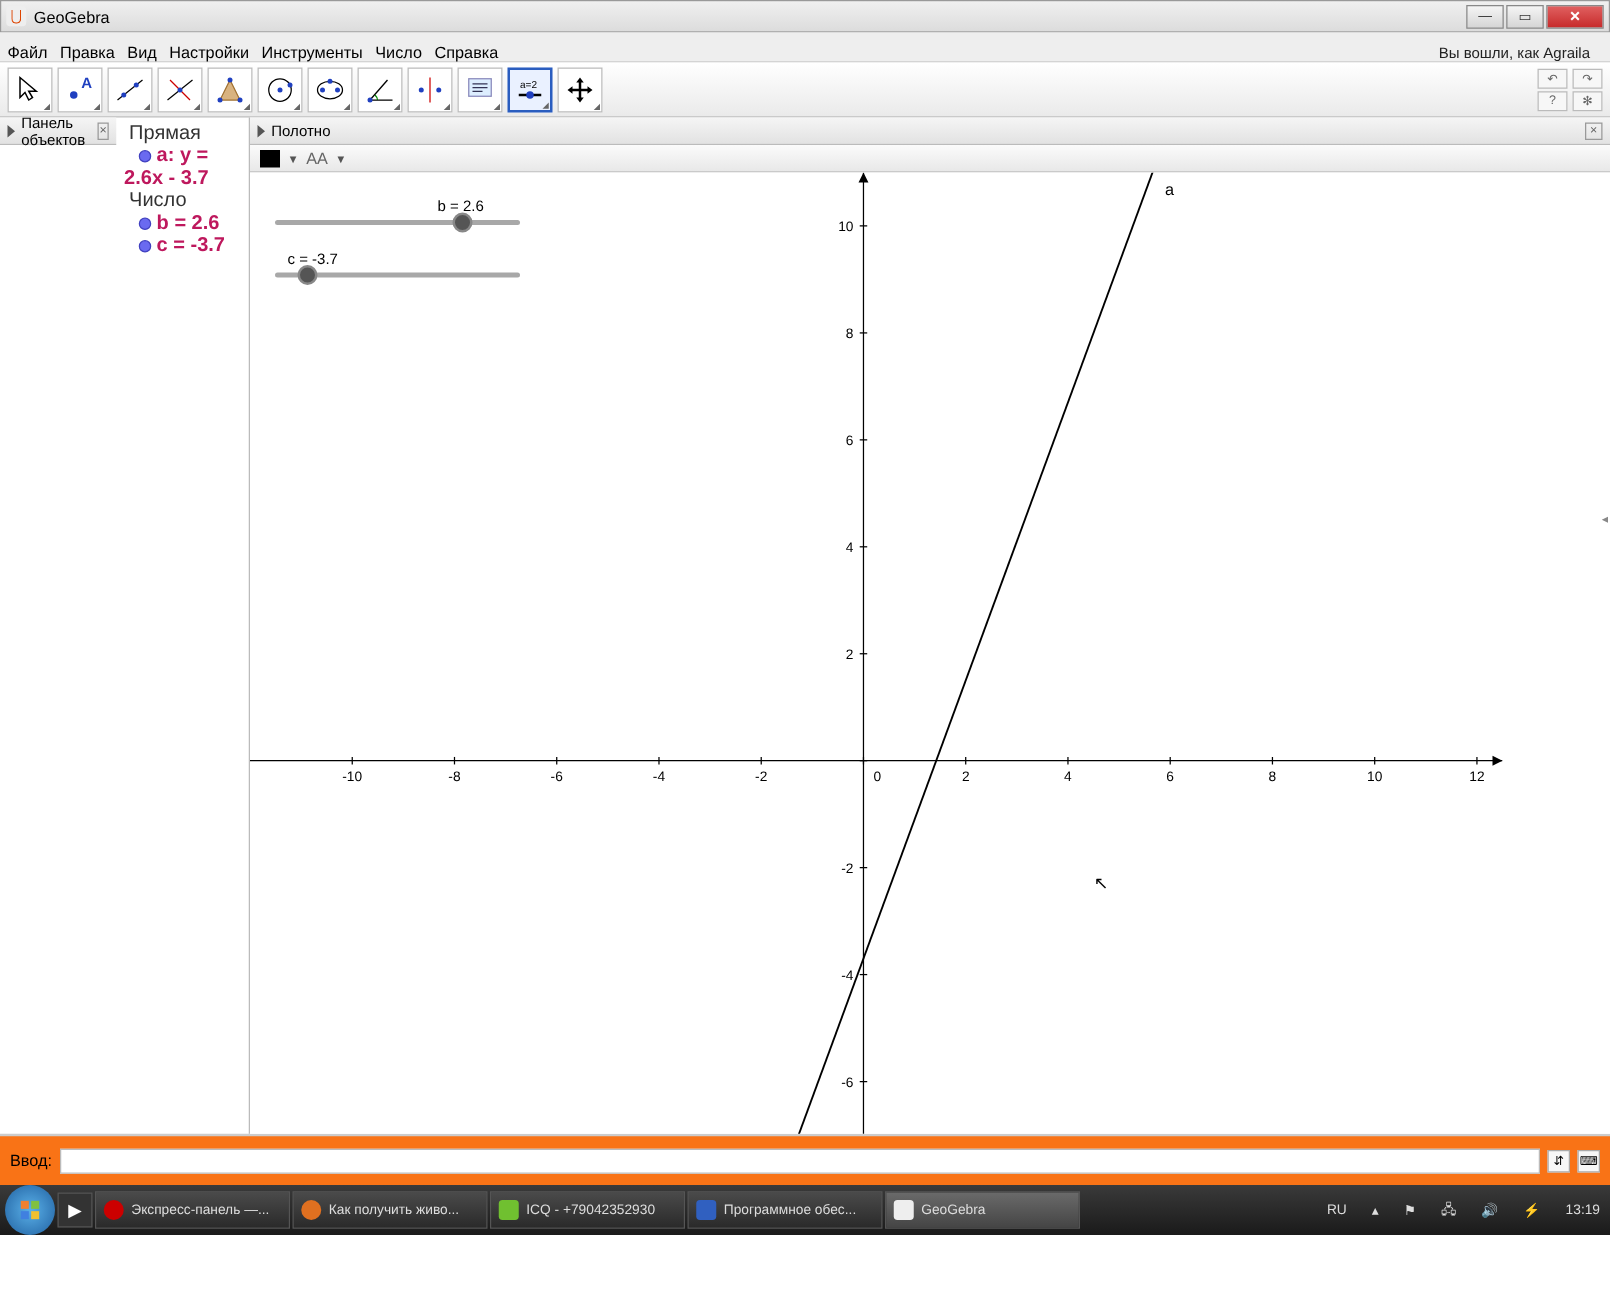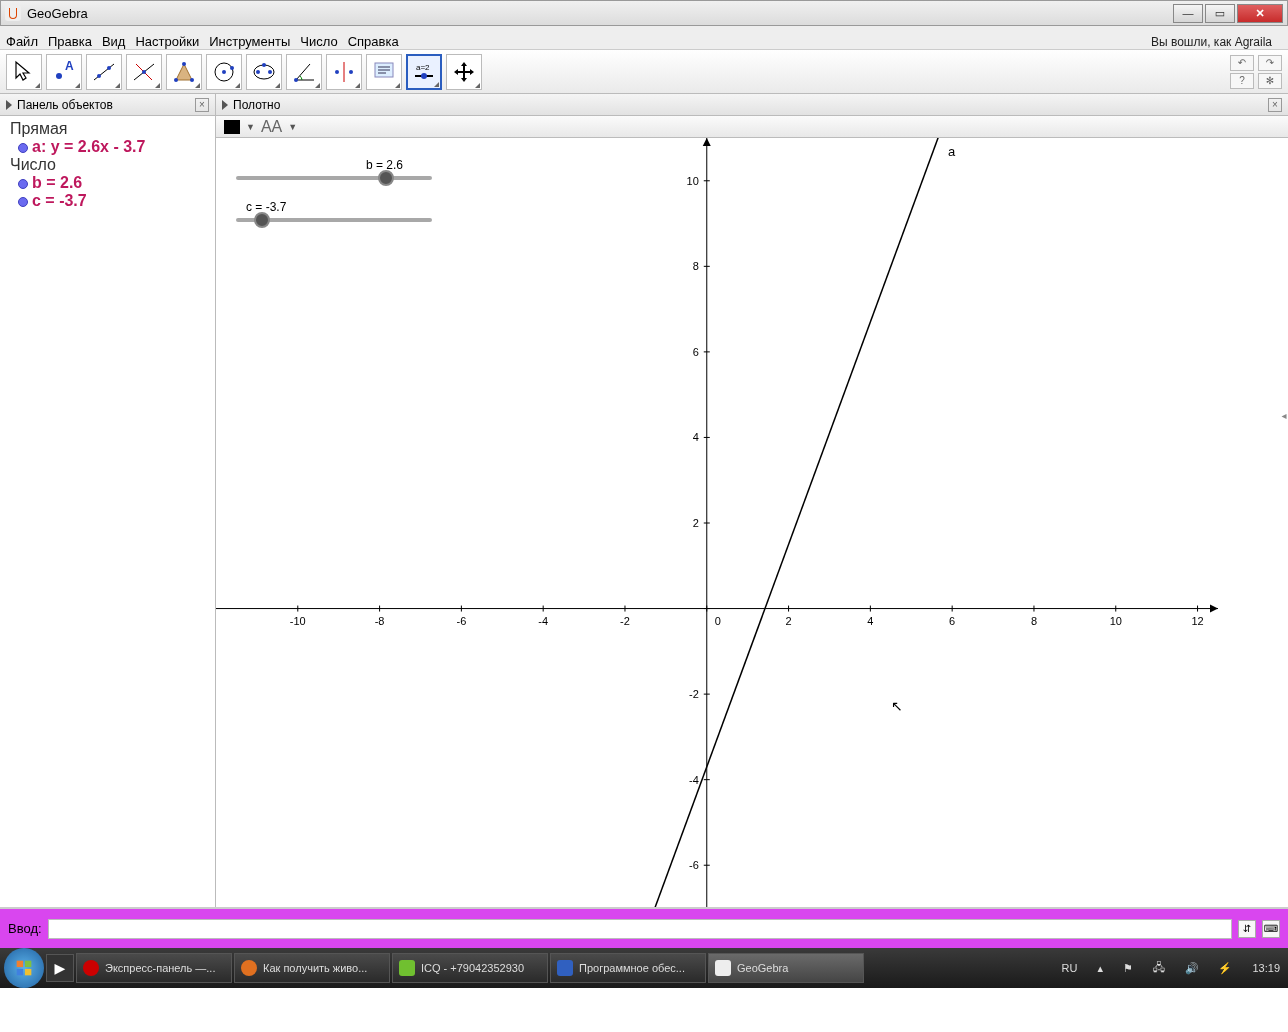--- a/index.html
+++ b/index.html
@@ -15,36 +15,36 @@
 .menubar .right{margin-left:auto;font-size:12px;color:#222}
 .toolbar{height:44px;background:linear-gradient(#fff,#eaeaea);border-bottom:1px solid #bbb;display:flex;align-items:center;padding:2px 6px;gap:4px}
 .toolbtn{width:36px;height:36px;border:1px solid #bbb;background:#fff;display:flex;align-items:center;justify-content:center;position:relative;cursor:pointer}
 .toolbtn.selected{border:2px solid #2a5dbf;background:#eaf1ff}
 .toolbtn svg{width:28px;height:28px}
 .toolbtn .drop{position:absolute;right:1px;bottom:1px;width:0;height:0;border-left:5px solid transparent;border-bottom:5px solid #666}
 .toolright{margin-left:auto;display:flex;flex-direction:column;gap:2px}
 .toolright .row{display:flex;gap:4px}
 .minibtn{width:24px;height:16px;border:1px solid #bbb;background:#f7f7f7;font-size:10px;display:flex;align-items:center;justify-content:center;color:#666}
 .workspace{display:flex;height:814px;border-bottom:1px solid #ccc}
-.sidebar{width:216px;border-right:1px solid #bbb;display:flex;flex-direction:column;font-size:12px}
+.sidebar{width:200px;border-right:1px solid #bbb;display:flex;flex-direction:row;font-size:12px}
 .panel-header{height:22px;background:linear-gradient(#f5f5f5,#e2e2e2);border-bottom:1px solid #bbb;display:flex;align-items:center;padding:0 6px;font-size:12px}
 .panel-header .tri{width:0;height:0;border-top:5px solid transparent;border-bottom:5px solid transparent;border-left:6px solid #555;margin-right:5px}
 .panel-header .xbtn{margin-left:auto;width:14px;height:14px;border:1px solid #999;font-size:10px;display:flex;align-items:center;justify-content:center;color:#666}
 .tree{padding:4px 6px;font-size:16px;line-height:18px}
 .tree .dot{width:10px;height:10px;background:#6a6af0;border:1px solid #4040c0;border-radius:50%;display:inline-block;vertical-align:middle;margin-right:4px;margin-left:12px}
 .tree .cat{color:#333;margin-left:4px}
 .tree .item{font-weight:bold;color:#be185d}
 .canvas-area{flex:1;display:flex;flex-direction:column;position:relative}
 .style-bar{height:22px;background:linear-gradient(#fbfbfb,#e8e8e8);border-bottom:1px solid #bbb;display:flex;align-items:center;padding:0 8px;gap:6px;font-size:11px}
 .colorswatch{width:16px;height:14px;background:#000}
 .dd{font-size:9px;color:#555}
 .graph{flex:1;position:relative;background:#fff;overflow:hidden}
 .graph svg{position:absolute;left:0;top:0}
 .side-handle{position:absolute;right:0;top:400px;width:8px;height:30px;display:flex;align-items:center;justify-content:center;color:#888;font-size:10px}
-.inputbar{height:40px;background:#d946ef;border-top:1px solid #ccc;display:flex;align-items:center;padding:0 8px;font-size:13px;gap:6px}
+.inputbar{height:40px;background:#f97316;border-top:1px solid #ccc;display:flex;align-items:center;padding:0 8px;font-size:13px;gap:6px}
 .inputbar input{flex:1;height:20px;border:1px solid #bbb;padding:0 4px;font-size:12px}
 .inputbar .ibtn{width:18px;height:18px;border:1px solid #aaa;background:#f7f7f7;font-size:10px;display:flex;align-items:center;justify-content:center}
 .taskbar{height:40px;background:linear-gradient(#3a3a3a,#1a1a1a);display:flex;align-items:center;padding:0 4px;gap:2px;color:#fff;font-size:12px}
 .start{width:40px;height:40px;background:radial-gradient(circle,#5ab0e8,#2060a0);border-radius:50%;display:flex;align-items:center;justify-content:center}
 .start svg{width:22px;height:22px}
 .tb-quick{width:28px;height:28px;background:#333;border:1px solid #555;display:flex;align-items:center;justify-content:center;font-size:14px}
 .tb-item{height:30px;min-width:156px;background:linear-gradient(#4a4a4a,#2a2a2a);border:1px solid #555;display:flex;align-items:center;padding:0 6px;gap:6px;color:#ddd;font-size:11px;white-space:nowrap;overflow:hidden}
 .tb-item.active{background:linear-gradient(#6a6a6a,#454545)}
 .tb-icon{width:16px;height:16px;flex-shrink:0}
 .tray{margin-left:auto;display:flex;align-items:center;gap:20px;font-size:11px;color:#ddd;padding-right:4px}
@@ -207,21 +207,21 @@
 
   <div class="canvas-area">
     <div class="panel-header">
       <span class="tri"></span>
       <span>Полотно</span>
       <span class="xbtn">×</span>
     </div>
     <div class="style-bar">
       <span class="colorswatch"></span>
       <span class="dd">▼</span>
-      <span style="font-size:16px;color:#666">AA</span>
+      <span style="font-size:13px;color:#666">AA</span>
       <span class="dd">▼</span>
     </div>
     <div class="graph">
       <svg id="graph-svg" width="1002" height="770">
           <line x1="0" y1="470.55555555555554" x2="1002" y2="470.55555555555554" stroke="#000" stroke-width="1"></line>
           <line x1="490.7755102040816" y1="0" x2="490.7755102040816" y2="770" stroke="#000" stroke-width="1"></line>
           <polygon points="994,466.55555555555554 1002,470.55555555555554 994,474.55555555555554" fill="#000"></polygon>
           <polygon points="486.7755102040816,8 490.7755102040816,0 494.7755102040816,8" fill="#000"></polygon>
           <line x1="81.79591836734693" y1="467.55555555555554" x2="81.79591836734693" y2="473.55555555555554" stroke="#000"></line>
           <text x="81.79591836734693" y="486.55555555555554" font-size="11" text-anchor="middle" fill="#000">-10</text>

